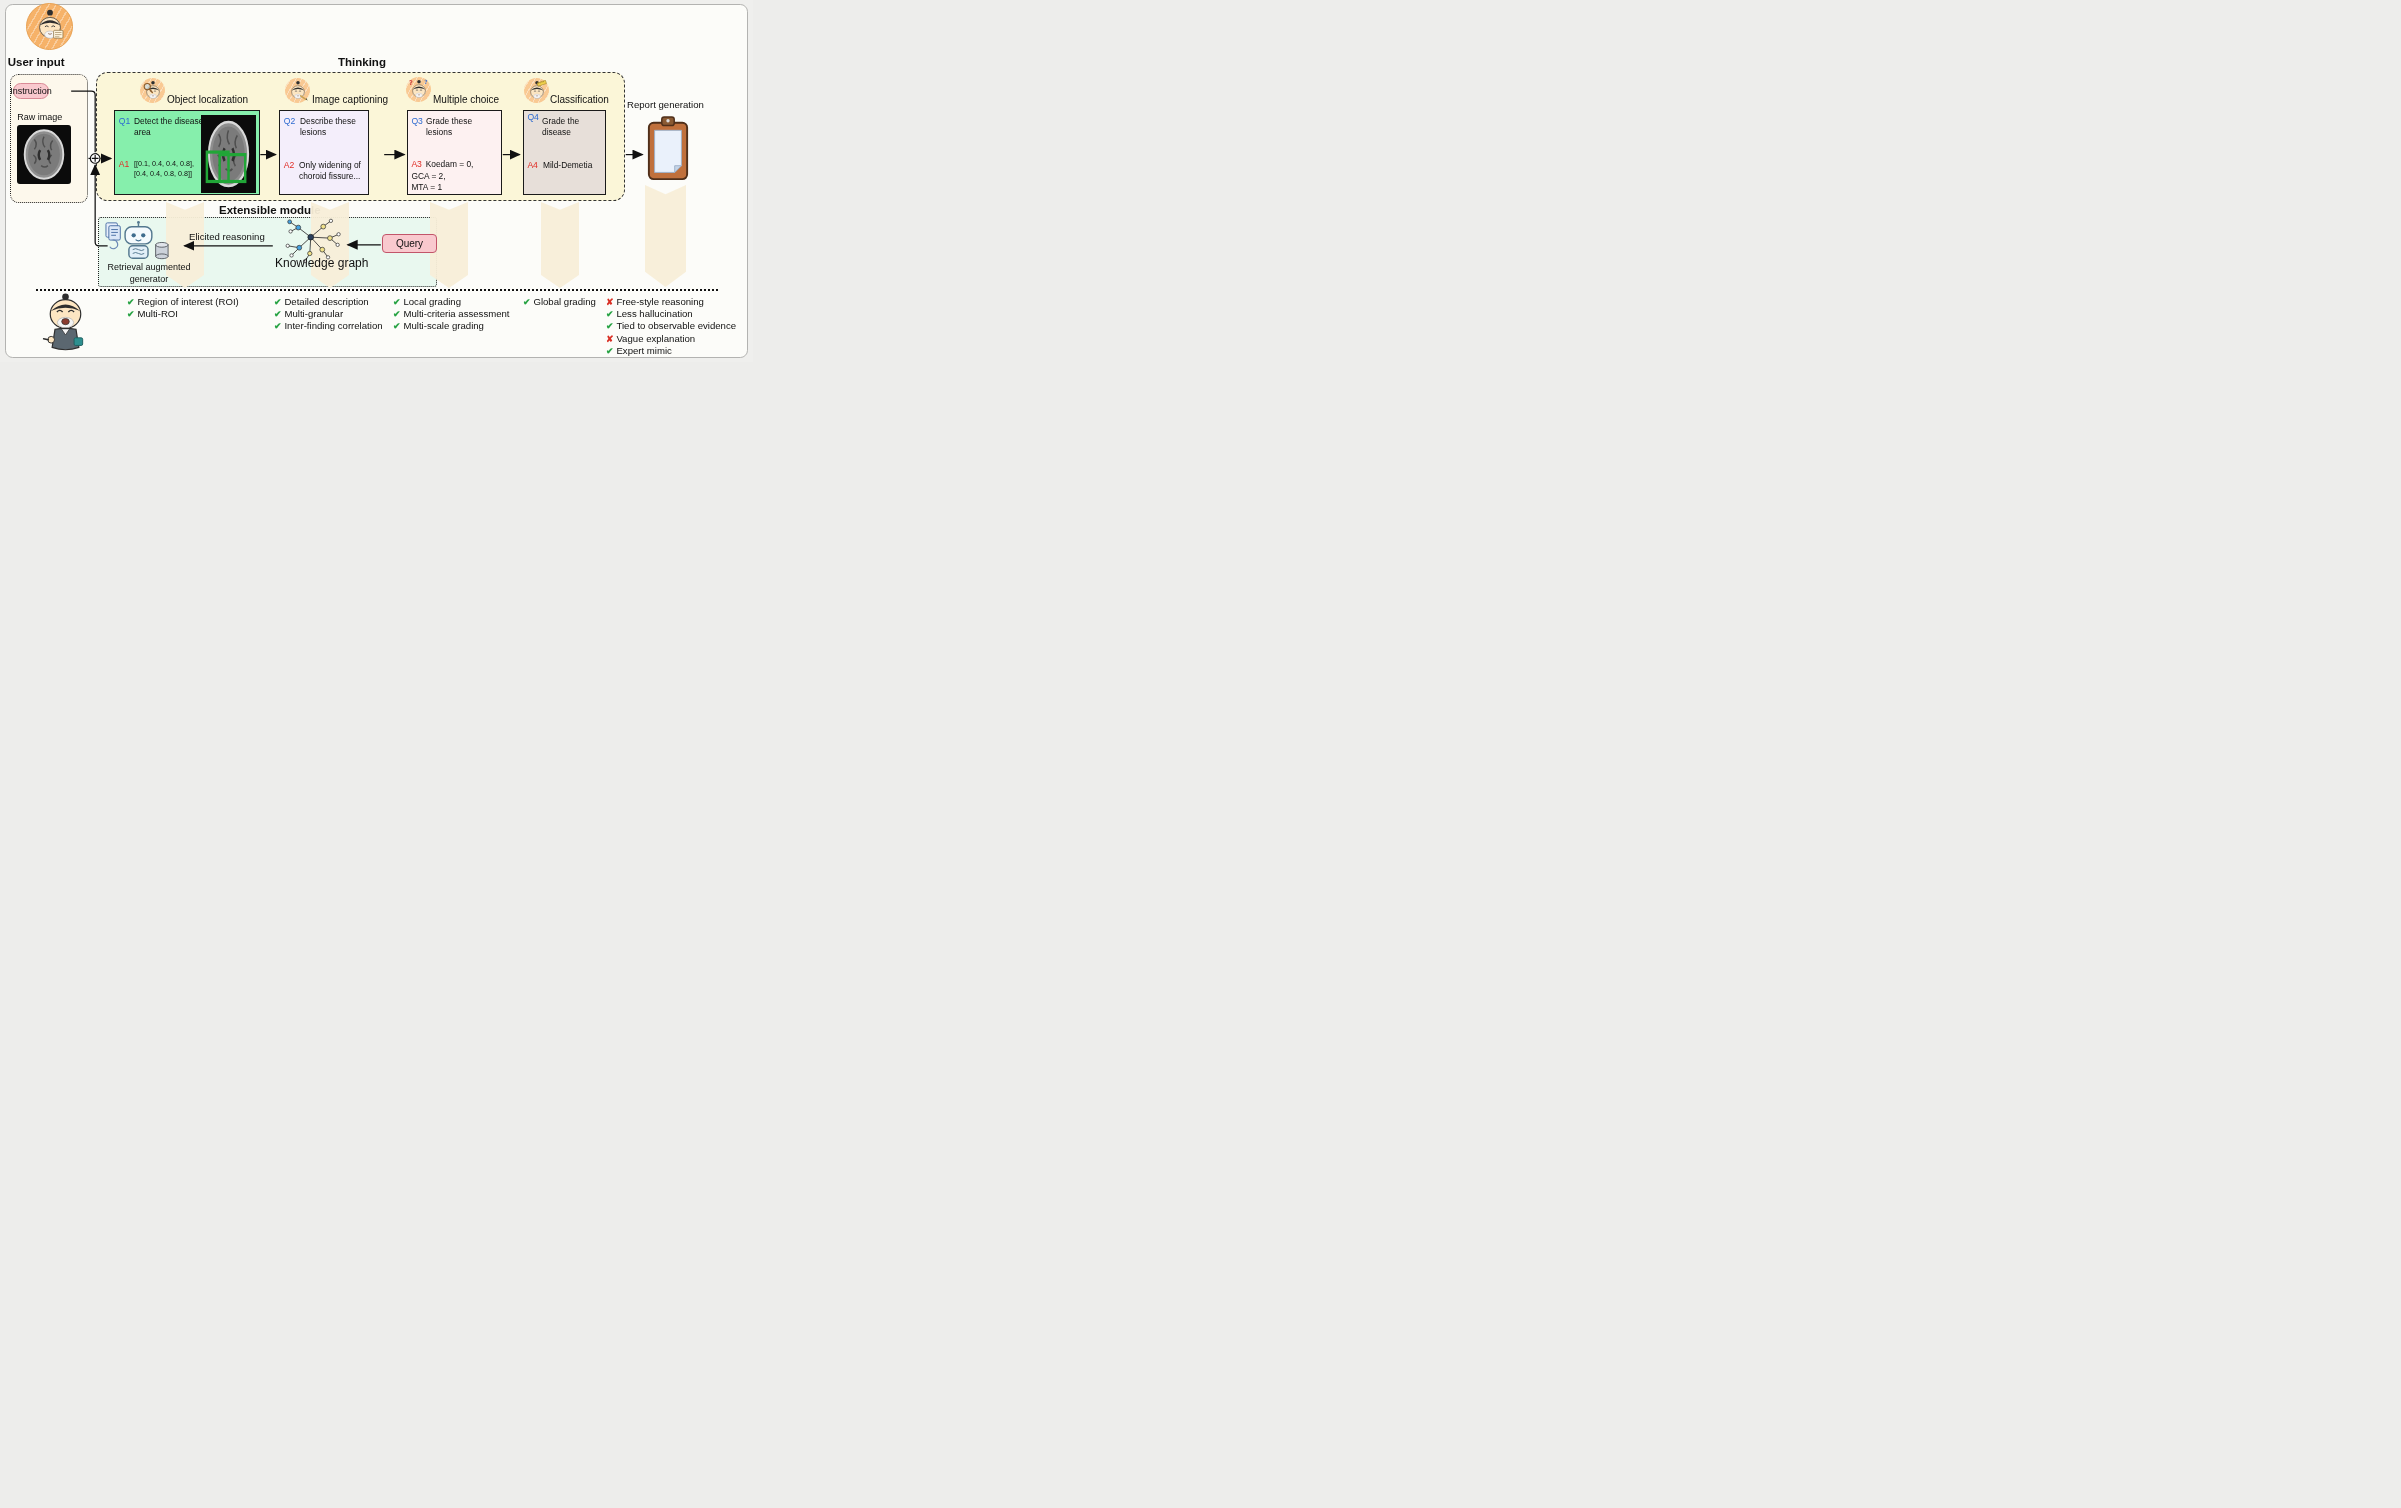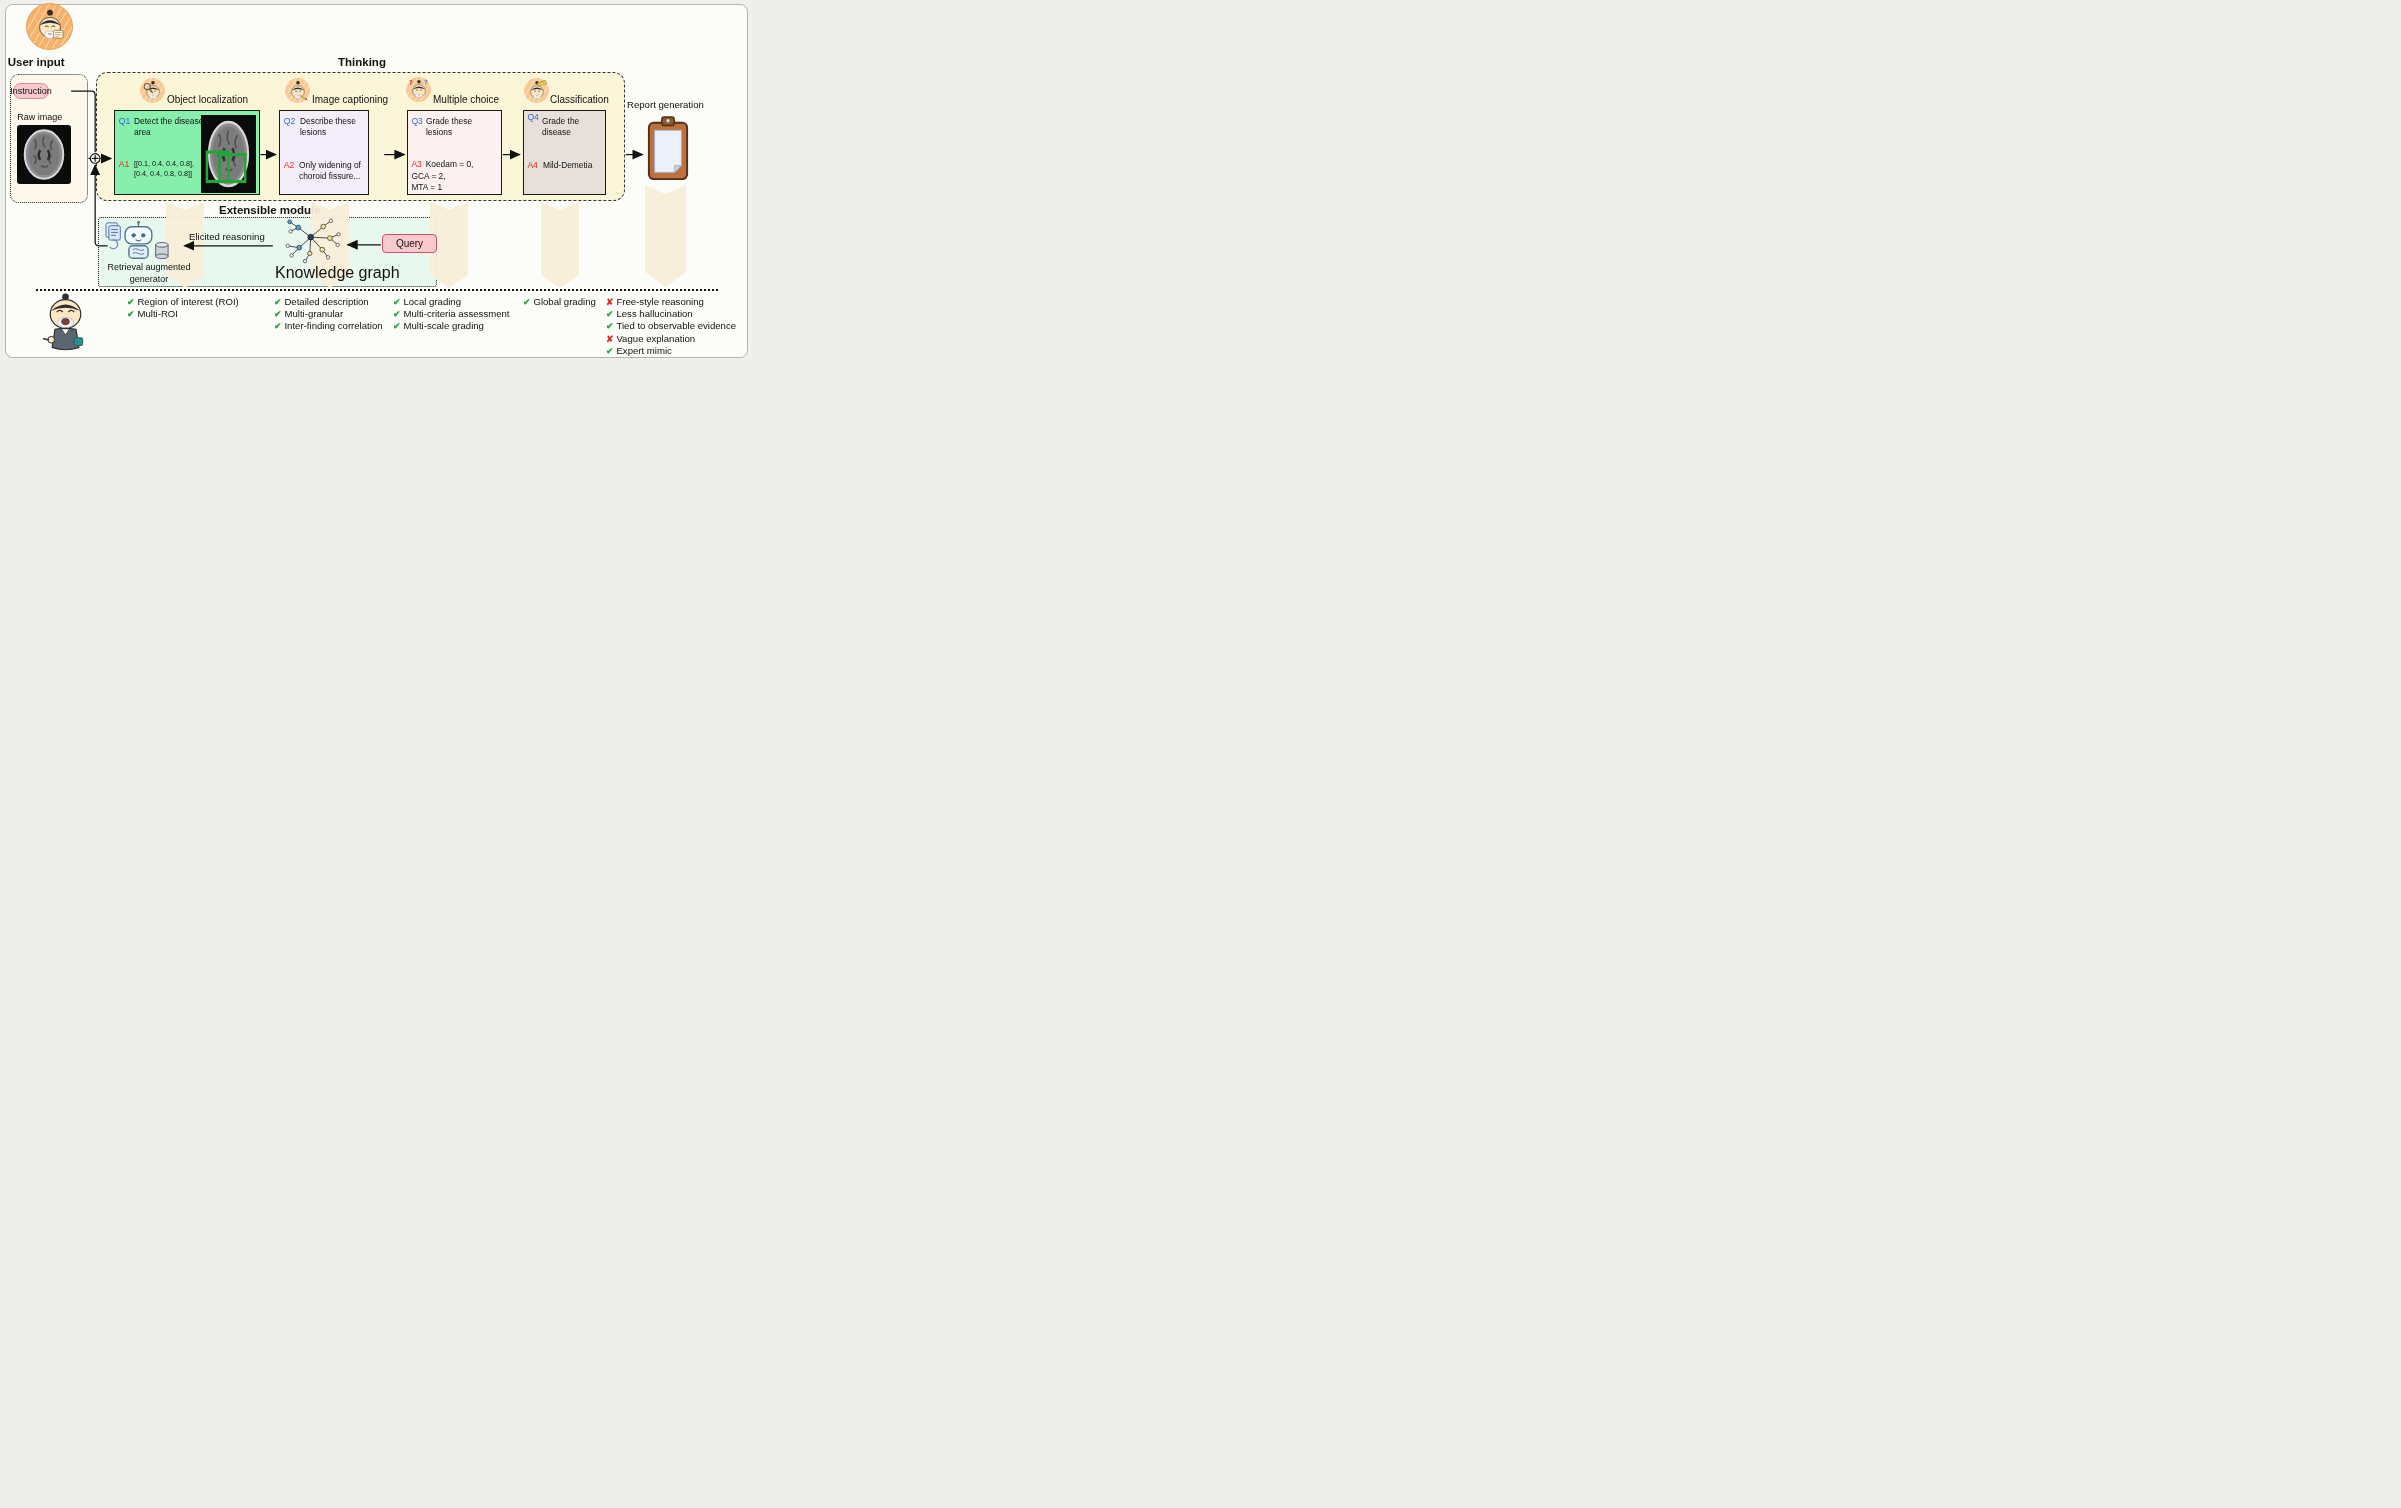--- a/index.html
+++ b/index.html
@@ -70,21 +70,21 @@
   .b3{left:541px;top:202px;height:86px}
   .b4{left:645px;top:185px;height:102px;width:41px}
 
   
   .ext-box{position:absolute;left:98px;top:217px;width:339px;height:70px;border:1.4px dotted #222;border-radius:2.9px;background:#e9f8ef;z-index:1}
   .ext-content{position:absolute;z-index:3}
   .robot{left:104px;top:220px;width:67px;height:43px}
   .generator-label{left:98px;top:262px;width:102px;text-align:center;font-size:9px;line-height:11.5px}
   .elicited-label{left:189px;top:231px;font-size:9.6px}
   .kg{left:276px;top:217px;width:70px;height:48px}
-  .kg-label{left:275px;top:264px;font-size:16px}
+  .kg-label{left:275px;top:256px;font-size:12px}
   .query-pill{left:382px;top:234px;width:55px;height:19px;border-radius:4px;border:1.2px solid #c2556a;font-size:10px;z-index:3}
 
   
   .arrows{position:absolute;left:0;top:0;width:753px;height:362px;z-index:4;pointer-events:none}
 
   
   .divider{position:absolute;left:36px;top:289px;width:682px;height:0;border-top:2.9px dotted #111;z-index:3}
   .bottom-avatar{position:absolute;left:36px;top:293px;width:59px;height:62px;z-index:3}
   .benefits-col{position:absolute;top:296px;z-index:3}
   .c0{left:127px}.c1{left:274px}.c2{left:393px}.c3{left:523px}.c4{left:606px}

